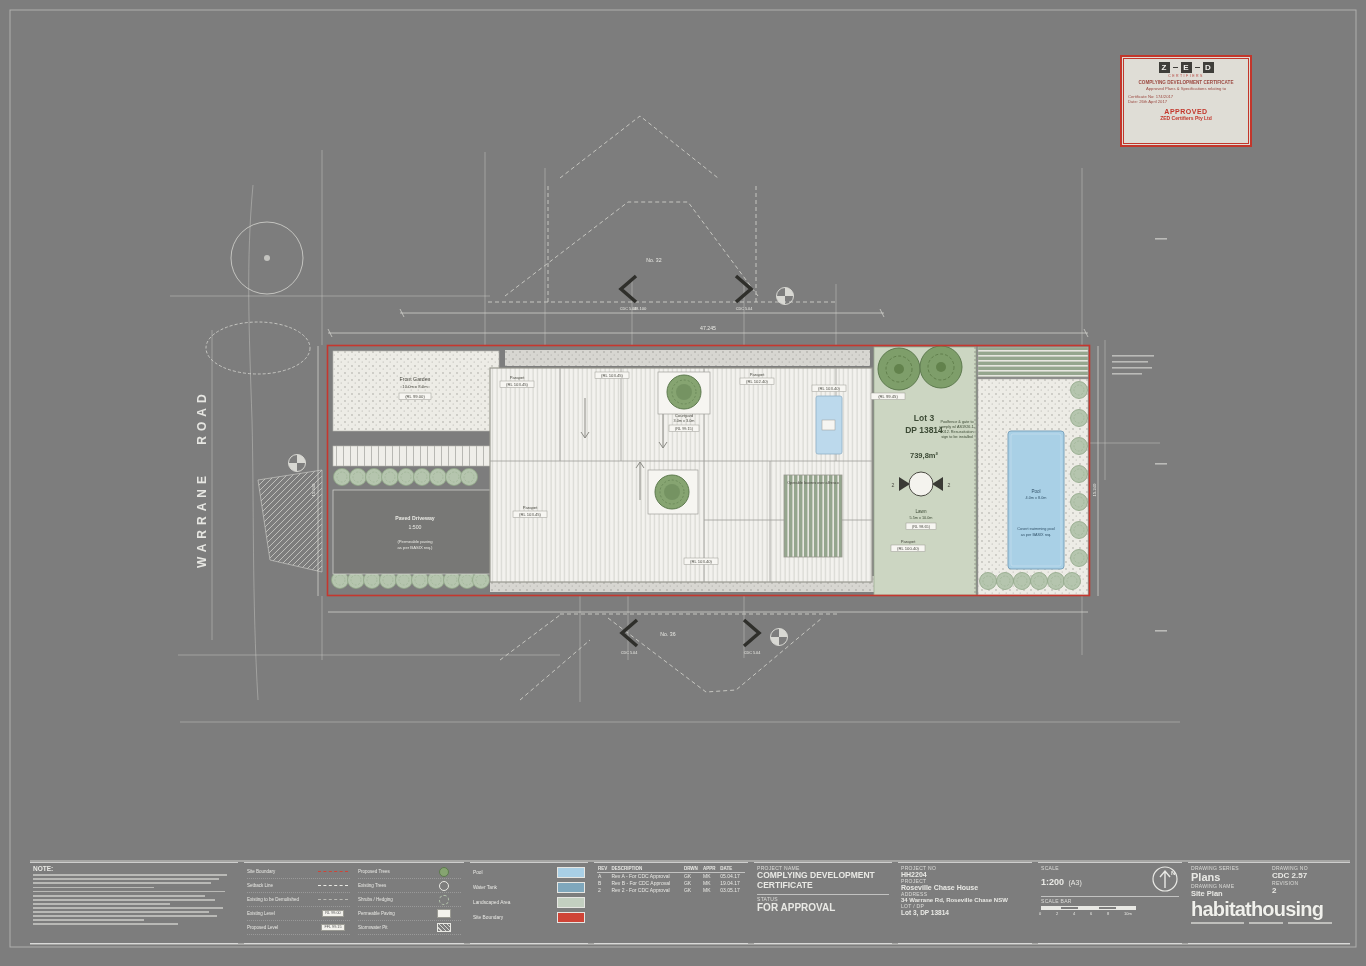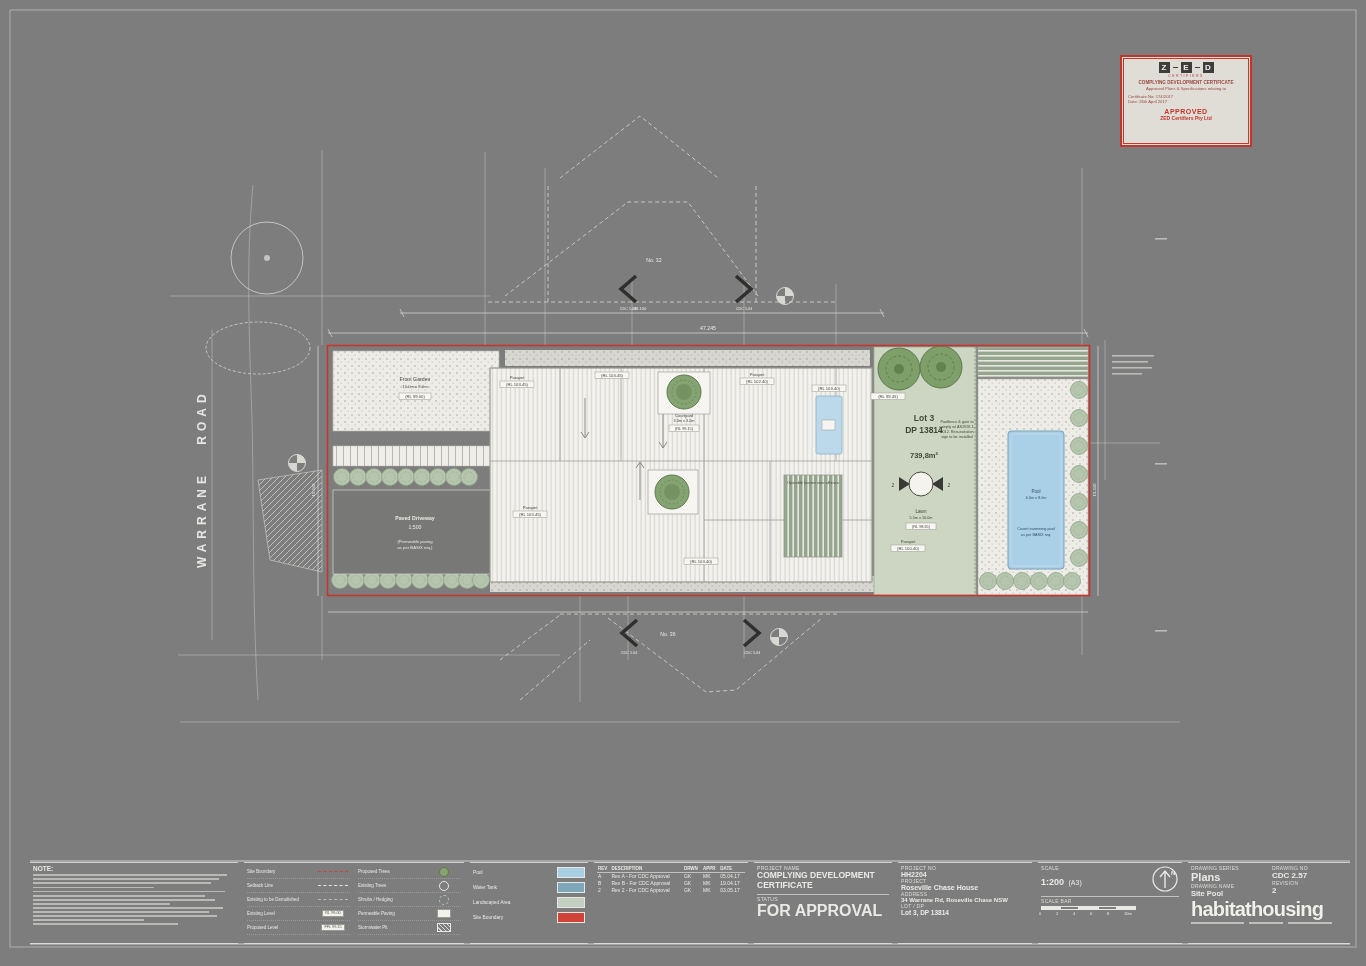--- a/index.html
+++ b/index.html
@@ -556,21 +556,21 @@
       </tr>
     </tbody>
         </table>
   </div>
 
   <div class="tb" style="width:138px">
     <div class="lbl">PROJECT NAME</div>
     <div class="val" style="font-size:8.5px;line-height:9.5px">COMPLYING DEVELOPMENT CERTIFICATE</div>
     <div class="rule" style="margin-top:4px"></div>
     <div class="lbl">STATUS</div>
-    <div class="val" style="font-size:16px">FOR APPROVAL</div>
+    <div class="val" style="font-size:10px">FOR APPROVAL</div>
   </div>
 
   <div class="tb" style="width:134px">
     <div class="lbl">PROJECT NO</div>
     <div class="val" style="font-size:7px">HH2204</div>
     <div class="lbl">PROJECT</div>
     <div class="val" style="font-size:7px">Roseville Chase House</div>
     <div class="lbl">ADDRESS</div>
     <div class="val" style="font-size:6px">34 Warrane Rd, Roseville Chase NSW</div>
     <div class="lbl">LOT / DP</div>
@@ -608,21 +608,21 @@
       <span>10m</span>
     </div>
   </div>
 
   <div class="tb" style="width:162px">
     <div style="display:grid;grid-template-columns:1fr 1fr;column-gap:6px">
       <div>
         <div class="lbl">DRAWING SERIES</div>
         <div class="val" style="font-size:11px">Plans</div>
         <div class="lbl">DRAWING NAME</div>
-        <div class="val" style="font-size:7.5px">Site Pool</div>
+        <div class="val" style="font-size:7.5px">Site Plan</div>
       </div>
       <div>
         <div class="lbl">DRAWING NO</div>
         <div class="val" style="font-size:8px">CDC 2.57</div>
         <div class="lbl">REVISION</div>
         <div class="val" style="font-size:8px">2</div>
       </div>
     </div>
     <div class="logo-hh">habitathousing</div>
     <div class="contactbars">

